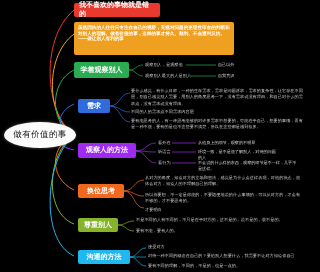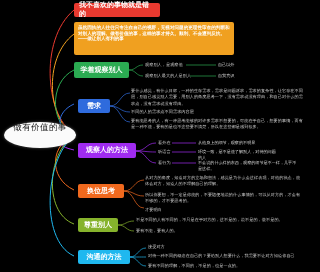--- a/index.html
+++ b/index.html
@@ -10,21 +10,21 @@
   }
   #canvas{position:absolute;inset:0;width:310px;height:272px;}
   svg.links{position:absolute;left:0;top:0;width:310px;height:272px;pointer-events:none;}
 
   .node{position:absolute;box-sizing:border-box;}
 
   
   .root{
     left:4px;top:122px;width:72px;height:26px;
     background:#fbfbfb;border-radius:50%;
-    display:flex;justify-content:center;
+    display:flex;align-items:center;justify-content:center;
     color:#111;font-size:8.5px;letter-spacing:.4px;
     box-shadow:0 0 3px rgba(255,255,255,.35);
     z-index:5;
   }
 
   
   .chip{
     position:absolute;box-sizing:border-box;
     display:flex;align-items:center;
     color:#fff;font-weight:bold;font-size:7px;

